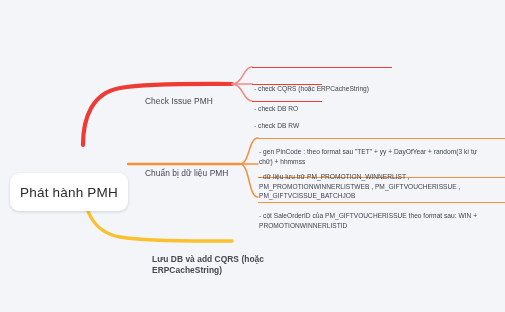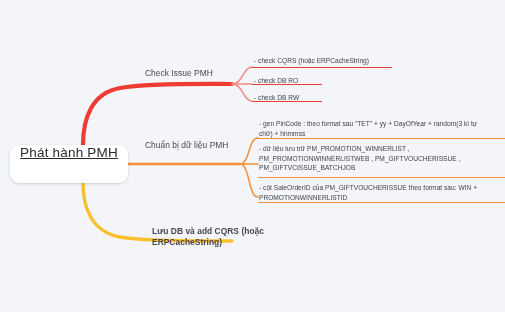--- a/index.html
+++ b/index.html
@@ -6,28 +6,28 @@
   body{
     width:505px;height:312px;
     background:#f3f5f8;
     font-family:"Liberation Sans","DejaVu Sans",sans-serif;
     overflow:hidden;
     position:relative;
   }
   #canvas{position:absolute;inset:0;width:505px;height:312px;}
   svg.links{position:absolute;left:0;top:0;width:505px;height:312px;}
 
-  .node{position:absolute;box-sizing:border-box;}
+  .node{position:absolute;box-sizing:border-box;margin-top:28px;}
 
   .root{
     left:10px;top:145px;width:118px;height:38px;
     background:#ffffff;border-radius:9px;
     box-shadow:0 1px 3px rgba(40,50,70,.18);
-    display:flex;justify-content:center;
-    font-size:13.5px;color:#2b2b2b;letter-spacing:.2px;text-decoration:underline;
+    display:flex;align-items:center;justify-content:center;
+    font-size:13.5px;color:#2b2b2b;letter-spacing:.2px;
   }
 
   .branch-label{
     font-size:8.4px;color:#45484f;line-height:1.32;
     letter-spacing:.05px;
   }
   .b1{left:145px;top:68px;width:100px;}
   .b2{left:145px;top:140px;width:100px;}
   .b3{left:152px;top:226px;width:112px;font-weight:bold;}
 

